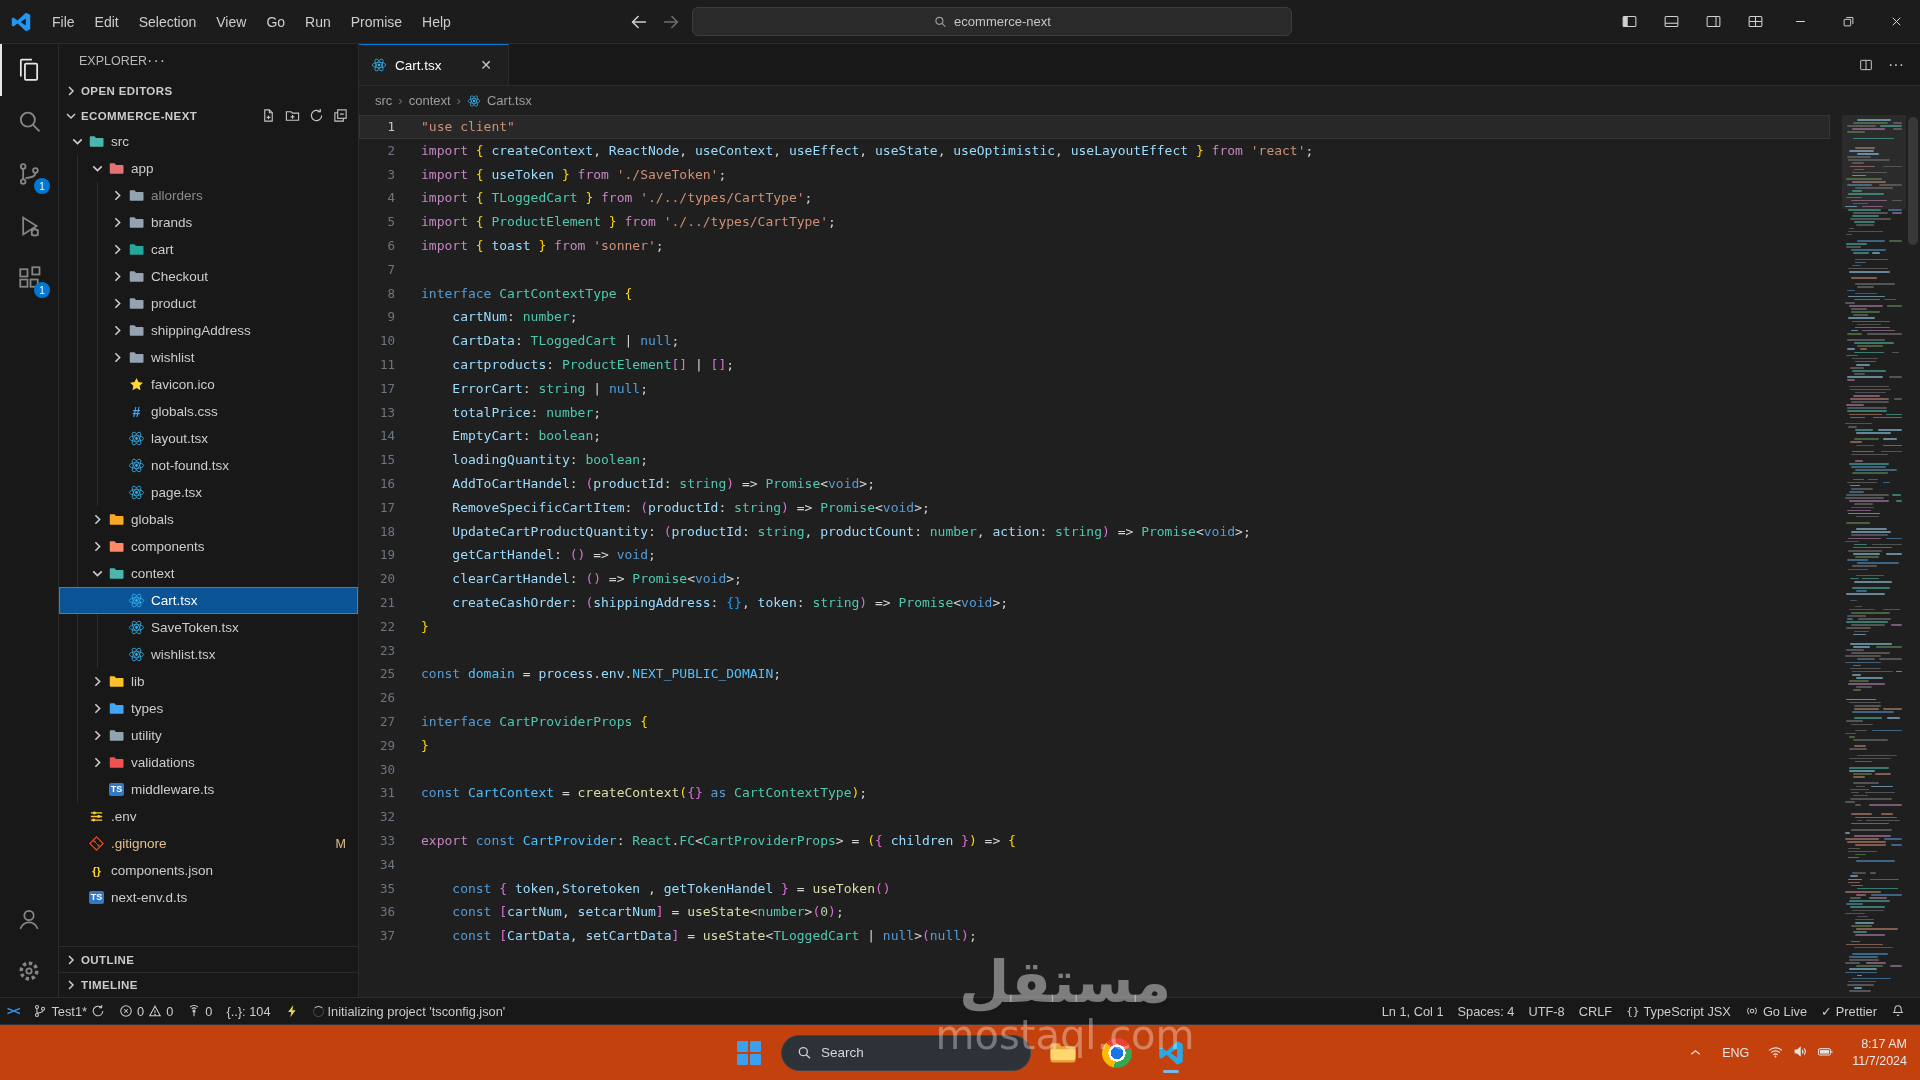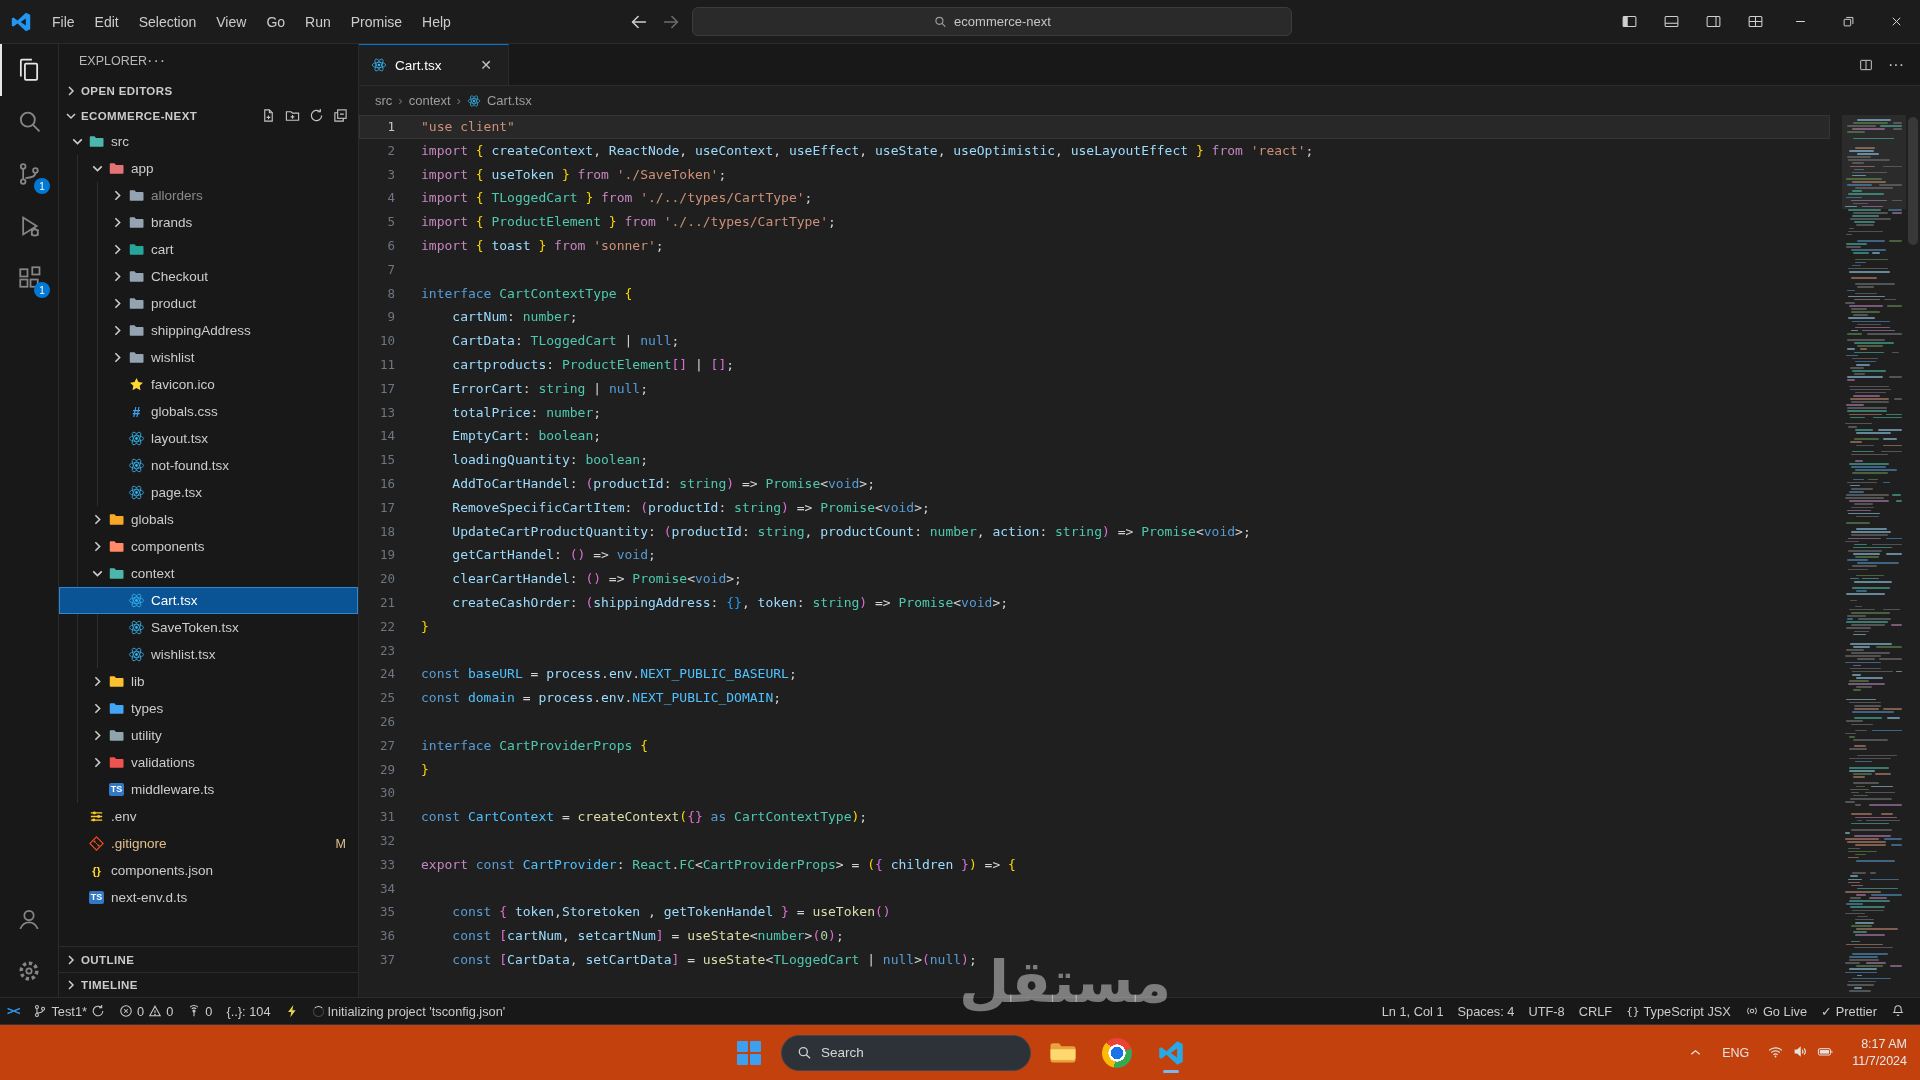--- a/index.html
+++ b/index.html
@@ -774,21 +774,20 @@
             <div class="code-line"><span class="ln">14</span><span class="lt"><span class="tk-p">    </span><span class="tk-v">EmptyCart</span><span class="tk-p">: </span><span class="tk-t">boolean</span><span class="tk-p">;</span></span></div>
             <div class="code-line"><span class="ln">15</span><span class="lt"><span class="tk-p">    </span><span class="tk-v">loadingQuantity</span><span class="tk-p">: </span><span class="tk-t">boolean</span><span class="tk-p">;</span></span></div>
             <div class="code-line"><span class="ln">16</span><span class="lt"><span class="tk-p">    </span><span class="tk-v">AddToCartHandel</span><span class="tk-p">: </span><span class="tk-m">(</span><span class="tk-v">productId</span><span class="tk-p">: </span><span class="tk-t">string</span><span class="tk-m">)</span><span class="tk-p"> =&gt; </span><span class="tk-t">Promise</span><span class="tk-p">&lt;</span><span class="tk-b">void</span><span class="tk-p">&gt;;</span></span></div>
             <div class="code-line"><span class="ln">17</span><span class="lt"><span class="tk-p">    </span><span class="tk-v">RemoveSpecificCartItem</span><span class="tk-p">: </span><span class="tk-m">(</span><span class="tk-v">productId</span><span class="tk-p">: </span><span class="tk-t">string</span><span class="tk-m">)</span><span class="tk-p"> =&gt; </span><span class="tk-t">Promise</span><span class="tk-p">&lt;</span><span class="tk-b">void</span><span class="tk-p">&gt;;</span></span></div>
             <div class="code-line"><span class="ln">18</span><span class="lt"><span class="tk-p">    </span><span class="tk-v">UpdateCartProductQuantity</span><span class="tk-p">: </span><span class="tk-m">(</span><span class="tk-v">productId</span><span class="tk-p">: </span><span class="tk-t">string</span><span class="tk-p">, </span><span class="tk-v">productCount</span><span class="tk-p">: </span><span class="tk-t">number</span><span class="tk-p">, </span><span class="tk-v">action</span><span class="tk-p">: </span><span class="tk-t">string</span><span class="tk-m">)</span><span class="tk-p"> =&gt; </span><span class="tk-t">Promise</span><span class="tk-p">&lt;</span><span class="tk-b">void</span><span class="tk-p">&gt;;</span></span></div>
             <div class="code-line"><span class="ln">19</span><span class="lt"><span class="tk-p">    </span><span class="tk-v">getCartHandel</span><span class="tk-p">: </span><span class="tk-m">()</span><span class="tk-p"> =&gt; </span><span class="tk-b">void</span><span class="tk-p">;</span></span></div>
             <div class="code-line"><span class="ln">20</span><span class="lt"><span class="tk-p">    </span><span class="tk-v">clearCartHandel</span><span class="tk-p">: </span><span class="tk-m">()</span><span class="tk-p"> =&gt; </span><span class="tk-t">Promise</span><span class="tk-p">&lt;</span><span class="tk-b">void</span><span class="tk-p">&gt;;</span></span></div>
             <div class="code-line"><span class="ln">21</span><span class="lt"><span class="tk-p">    </span><span class="tk-v">createCashOrder</span><span class="tk-p">: </span><span class="tk-m">(</span><span class="tk-v">shippingAddress</span><span class="tk-p">: </span><span class="tk-u">{}</span><span class="tk-p">, </span><span class="tk-v">token</span><span class="tk-p">: </span><span class="tk-t">string</span><span class="tk-m">)</span><span class="tk-p"> =&gt; </span><span class="tk-t">Promise</span><span class="tk-p">&lt;</span><span class="tk-b">void</span><span class="tk-p">&gt;;</span></span></div>
             <div class="code-line"><span class="ln">22</span><span class="lt"><span class="tk-y">}</span></span></div>
             <div class="code-line"><span class="ln">23</span><span class="lt"></span></div>
-            <div class="code-line"><span class="ln">24</span><span class="lt"><span class="tk-b">const</span><span class="tk-p"> </span><span class="tk-c">baseURL</span><span class="tk-p"> = </span><span class="tk-v">process</span><span class="tk-p">.</span><span class="tk-v">env</span><span class="tk-p">.</span><span class="tk-c">NEXT_PUBLIC_BASEURL</span><span class="tk-p">;</span></span></div>
             <div class="code-line"><span class="ln">25</span><span class="lt"><span class="tk-b">const</span><span class="tk-p"> </span><span class="tk-c">domain</span><span class="tk-p"> = </span><span class="tk-v">process</span><span class="tk-p">.</span><span class="tk-v">env</span><span class="tk-p">.</span><span class="tk-c">NEXT_PUBLIC_DOMAIN</span><span class="tk-p">;</span></span></div>
             <div class="code-line"><span class="ln">26</span><span class="lt"></span></div>
             <div class="code-line"><span class="ln">27</span><span class="lt"><span class="tk-b">interface</span><span class="tk-p"> </span><span class="tk-t">CartProviderProps</span><span class="tk-p"> </span><span class="tk-y">{</span></span></div>
             <div class="code-line"><span class="ln">29</span><span class="lt"><span class="tk-y">}</span></span></div>
             <div class="code-line"><span class="ln">30</span><span class="lt"></span></div>
             <div class="code-line"><span class="ln">31</span><span class="lt"><span class="tk-b">const</span><span class="tk-p"> </span><span class="tk-c">CartContext</span><span class="tk-p"> = </span><span class="tk-f">createContext</span><span class="tk-y">(</span><span class="tk-m">{}</span><span class="tk-p"> </span><span class="tk-b">as</span><span class="tk-p"> </span><span class="tk-t">CartContextType</span><span class="tk-y">)</span><span class="tk-p">;</span></span></div>
             <div class="code-line"><span class="ln">32</span><span class="lt"></span></div>
             <div class="code-line"><span class="ln">33</span><span class="lt"><span class="tk-k">export</span><span class="tk-p"> </span><span class="tk-b">const</span><span class="tk-p"> </span><span class="tk-c">CartProvider</span><span class="tk-p">: </span><span class="tk-t">React</span><span class="tk-p">.</span><span class="tk-t">FC</span><span class="tk-p">&lt;</span><span class="tk-t">CartProviderProps</span><span class="tk-p">&gt; = </span><span class="tk-y">(</span><span class="tk-m">{</span><span class="tk-p"> </span><span class="tk-v">children</span><span class="tk-p"> </span><span class="tk-m">}</span><span class="tk-y">)</span><span class="tk-p"> =&gt; </span><span class="tk-y">{</span></span></div>
             <div class="code-line"><span class="ln">34</span><span class="lt"></span></div>
             <div class="code-line"><span class="ln">35</span><span class="lt"><span class="tk-p">    </span><span class="tk-b">const</span><span class="tk-p"> </span><span class="tk-m">{</span><span class="tk-p"> </span><span class="tk-v">token</span><span class="tk-p">,</span><span class="tk-v">Storetoken</span><span class="tk-p"> , </span><span class="tk-v">getTokenHandel</span><span class="tk-p"> </span><span class="tk-m">}</span><span class="tk-p"> = </span><span class="tk-f">useToken</span><span class="tk-m">()</span></span></div>
@@ -1274,15 +1273,16 @@
         <div class="clock">
           <div>8:17 AM</div>
           <div>11/7/2024</div>
         </div>
       </div>
     </div>
   </div>
 
   <div class="watermark">
     <div class="wm1">مستقل</div>
+    <div class="wm2">mostaql.com</div>
   </div>
 
 </div>
 
 </body></html>

